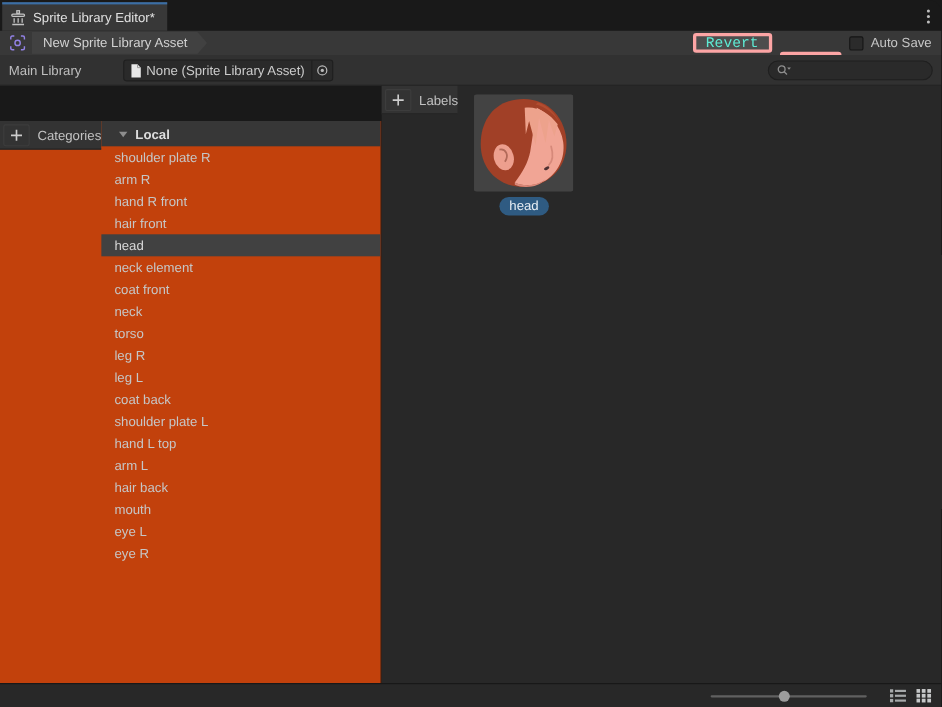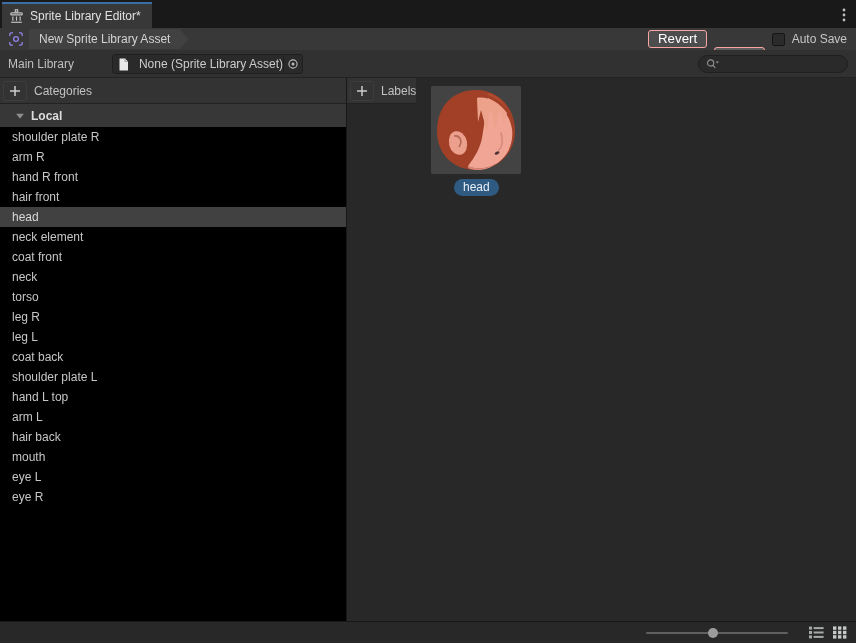--- a/index.html
+++ b/index.html
@@ -23,55 +23,55 @@
     display:flex; align-items:center;
   }
   .crumb-icon { margin-left:8px; display:flex; }
   .crumb {
     margin-left:5px; position:relative; background:#414141; color:#d2d2d2;
     padding:3px 18px 3px 10px; height:20px; line-height:14px;
     clip-path:polygon(0 0, calc(100% - 9px) 0, 100% 50%, calc(100% - 9px) 100%, 0 100%);
   }
   .toolbar-right { margin-left:auto; display:flex; align-items:center; gap:7px; padding-right:9px; }
   .btn {
-    background:#4d4d4d; border:1px solid #fca5a5; border-radius:3px;
-    color:#ffffff; padding:1px 9px 2px; height:18px; line-height:14px; cursor:pointer;
+    background:#4d4d4d; border:3px solid #fca5a5; border-radius:3px;
+    color:#5eead4; padding:1px 9px 2px; height:18px; line-height:14px; cursor:pointer;font-family:Liberation Mono, monospace;
   }
   .btn.save { background:#5d5d5d;margin-top:33px; }
   .checkbox {
     width:13px; height:13px; background:#2b2b2b; border:1px solid #151515;
     border-radius:2px; cursor:pointer;
   }
   .autosave-label { color:#c6c6c6; }
   
   .subbar {
     position:absolute; top:50px; left:0; right:0; height:28px; background:#313131;
     border-bottom:1px solid #232323;
     text-decoration:underline;
   }
   .mainlib-label { position:absolute; left:8px; top:7px; color:#bfbfbf; }
   .objfield {
     position:absolute; left:112px; top:4px; width:191px; height:20px;
     background:#2a2a2a; border:1px solid #1f1f1f; border-radius:3px;
-    display:flex; align-items:center; cursor:pointer;text-align:right;
+    display:flex; align-items:center; cursor:pointer;
   }
   .objfield .file-ic { margin:0 4px 0 5px; display:flex; }
   .objfield-text { flex:1; color:#cccccc; white-space:nowrap; }
   .picker {
     width:19px; height:100%; border-left:1px solid #1f1f1f;
     display:flex; align-items:center; justify-content:center; cursor:pointer;
   }
   .search {
     position:absolute; right:8px; top:5px; width:150px; height:18px;
     background:#2a2a2a; border:1px solid #1f1f1f; border-radius:9px;
     display:flex; align-items:center; padding:0 7px; gap:4px;
   }
   
   .panels { position:absolute; top:78px; left:0; width:856px; height:543px; display:flex; }
-  .left-panel { width:347px; border-right:1px solid #181818; background:#000000; display:flex; flex-direction:column; }
+  .left-panel { width:347px; border-right:1px solid #181818; background:#c2410c; display:flex; flex-direction:row;margin-top:32px; }
   .right-panel { flex:1; background:#282828; display:flex; flex-direction:row; }
   .panel-header {
     height:26px; background:#333333; border-bottom:1px solid #222222;
     display:flex; align-items:center; flex:none;
   }
   .add-btn {
     width:24px; height:20px; margin-left:3px; display:flex; align-items:center;
     justify-content:center; border:1px solid #3d3d3d; border-radius:2px; cursor:pointer;
   }
   .panel-title { margin-left:7px; color:#c2c2c2; }

